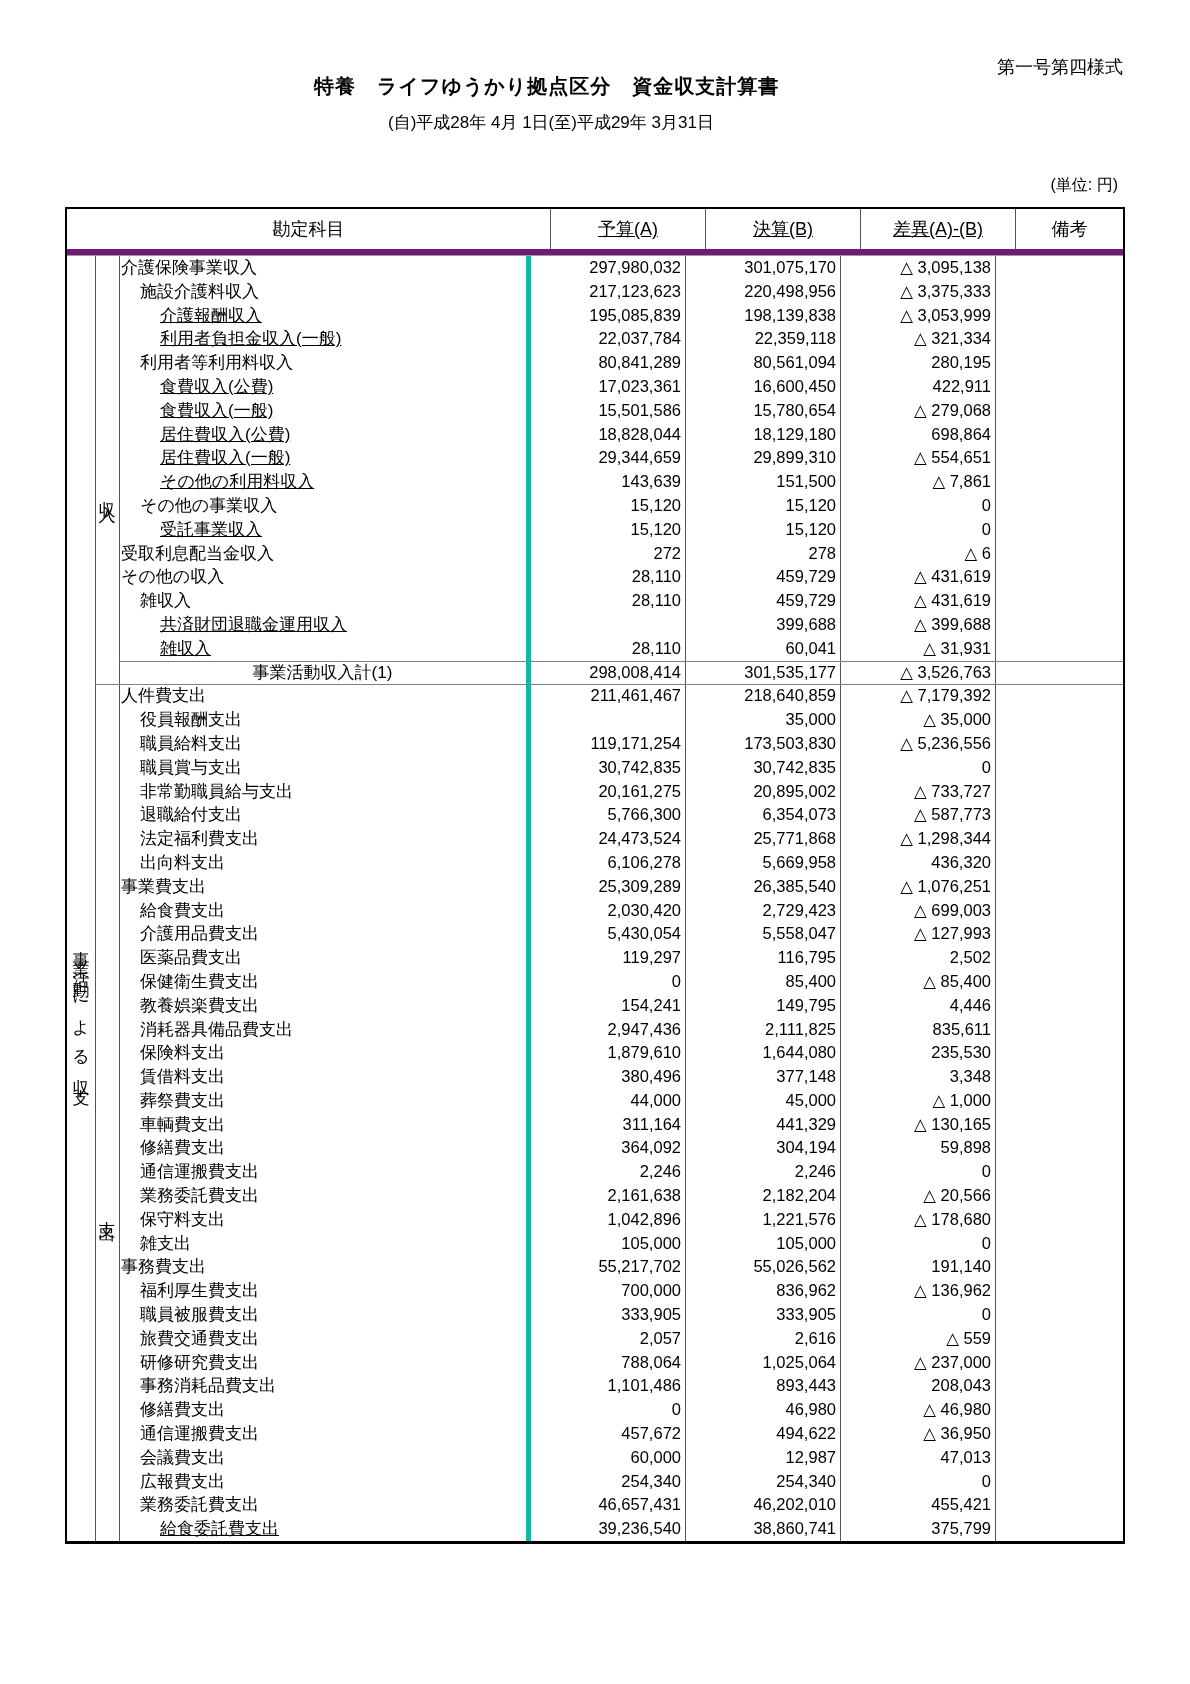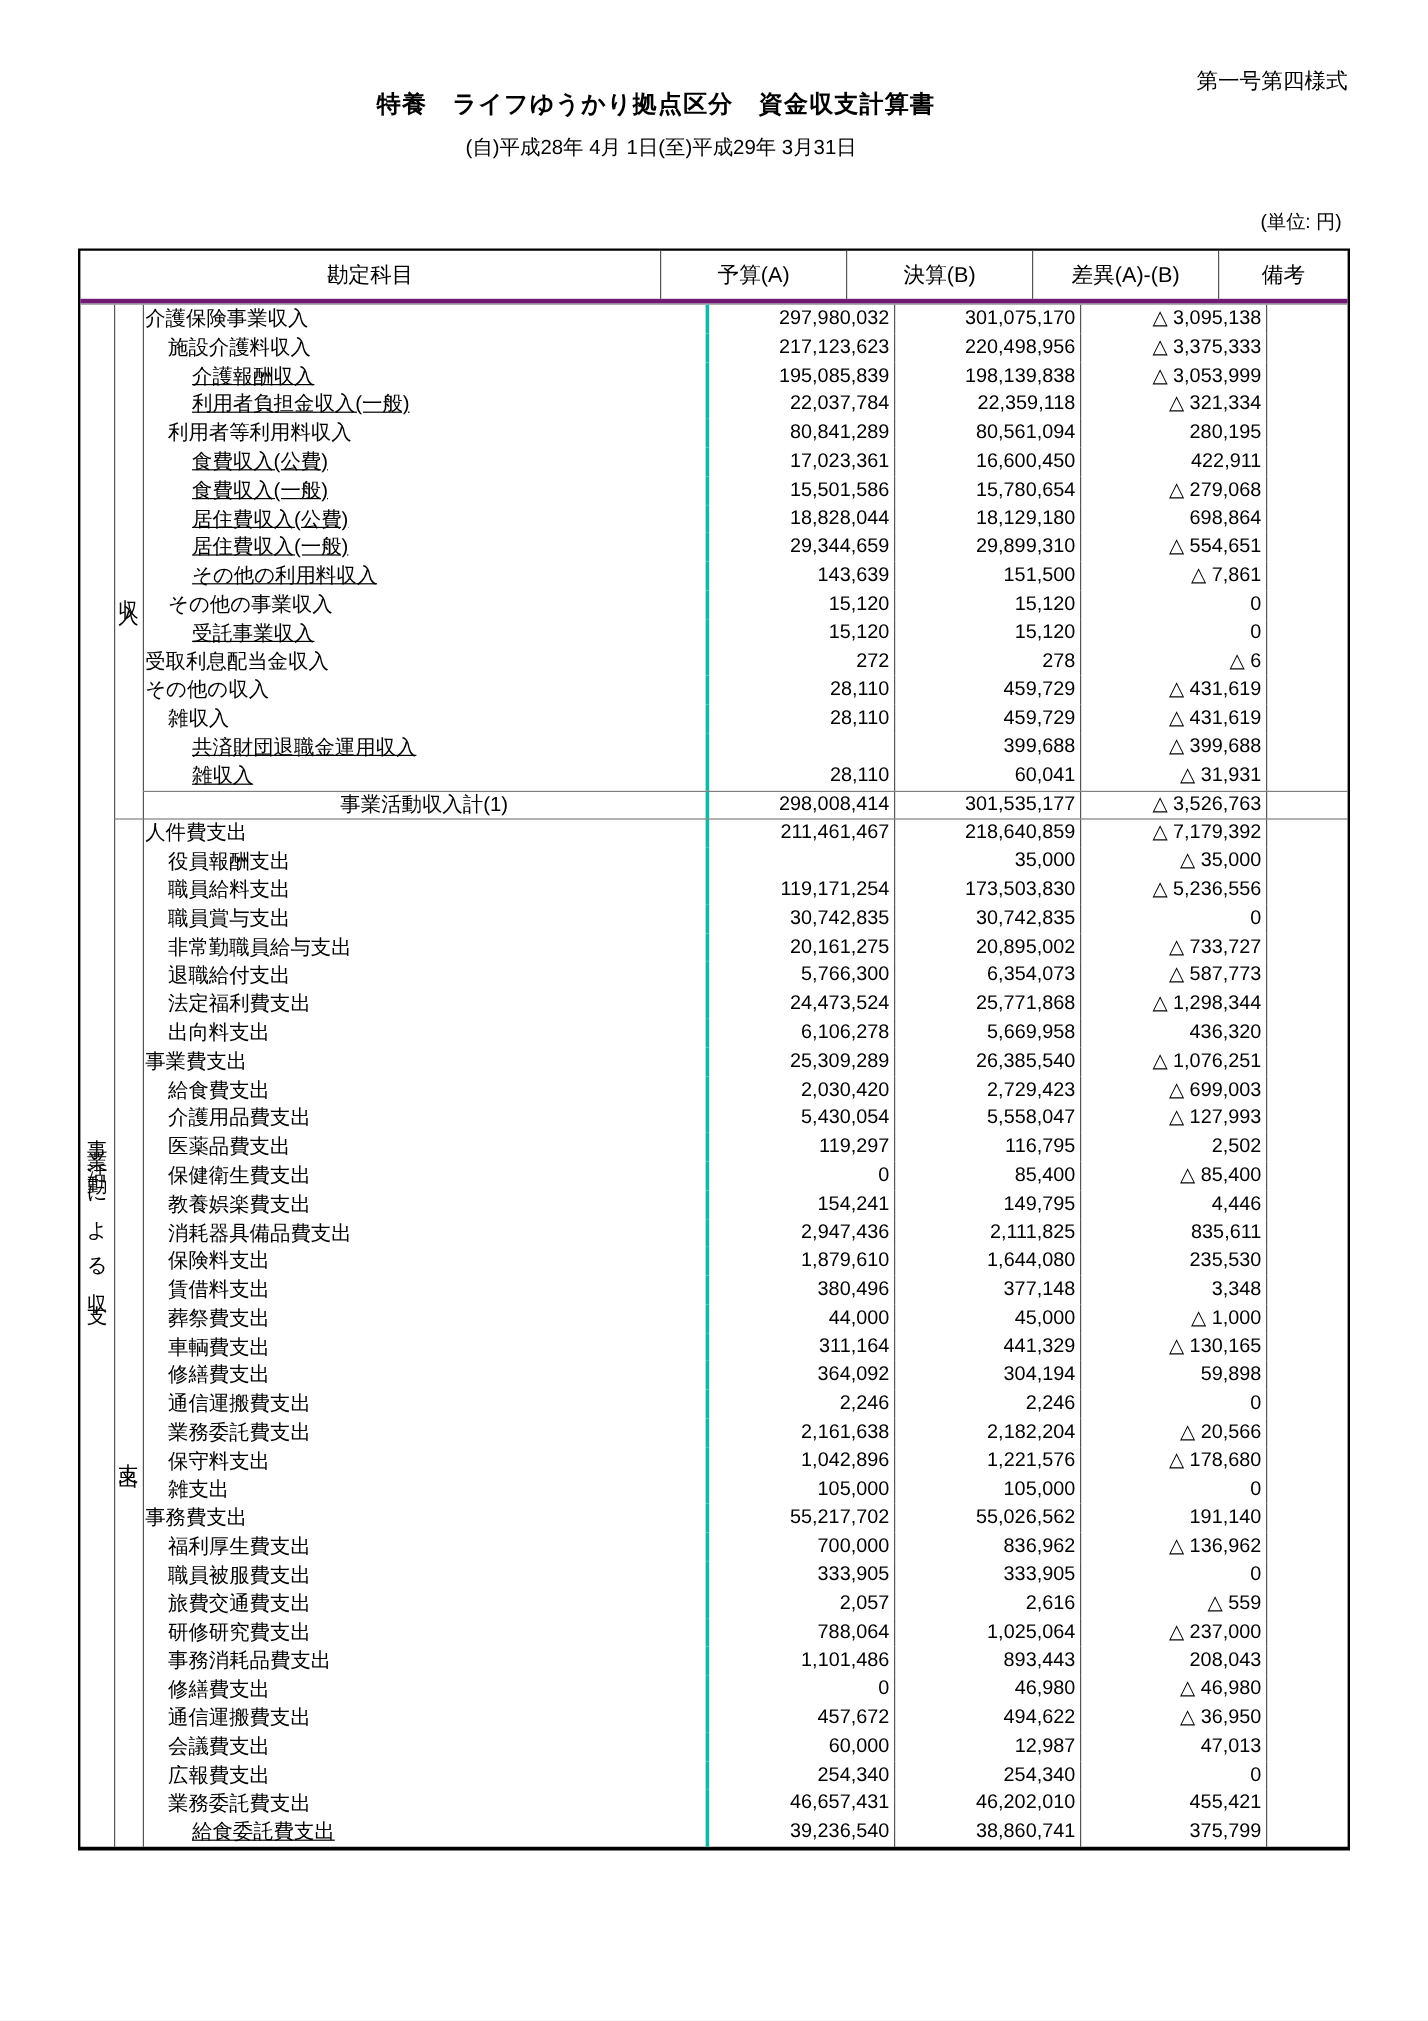--- a/index.html
+++ b/index.html
@@ -12,36 +12,36 @@
   .form-label { position:absolute; top:55px; right:67px; font-size:18px; white-space:nowrap; }
   .doc-title  { position:absolute; top:73px; left:314px; font-size:20px; font-weight:600; white-space:nowrap; letter-spacing:1px; }
   .doc-period { position:absolute; top:111px; left:388px; font-size:17px; white-space:nowrap; }
   .unit-note  { position:absolute; top:175px; right:72px; font-size:16px; white-space:nowrap; }
 
   .table {
     position:absolute; left:65px; top:207px; width:1060px;
     box-sizing:border-box; border:2px solid #000; border-bottom-width:3px;
     background:#fff;
   }
-  .thead { display:flex; height:40px; border-bottom:4px solid #701a75; }
+  .thead { display:flex; height:40px; border-bottom:6px solid #701a75; }
   .th {
     box-sizing:border-box; font-size:18px; display:flex; align-items:center; justify-content:center;
     border-right:1px solid #555; white-space:nowrap;
   }
   .th-account { width:484px; }
-  .th-num { width:155px; }
+  .th-num { width:155px;text-decoration:underline; }
   .th-remarks { flex:1; border-right:none; }
 
   .tbody { position:relative; border-top:1px solid #999; }
   .row { display:flex; height:23.8px; padding-left:52px; box-sizing:border-box; }
   .cell {
     box-sizing:border-box; font-size:17px; line-height:23.8px;
     white-space:nowrap; overflow:hidden;
   }
-  .account { width:472px; border-right:3px solid #14b8a6; }
+  .account { width:412px; border-right:5px solid #14b8a6; }
   .indent-1 { padding-left:2px; }
   .indent-2 { padding-left:21px; }
   .indent-3 { padding-left:41px;text-decoration:underline; }
   .subtotal { text-align:center; padding-left:0; }
   .num { width:155px; text-align:right; padding-right:4px; border-right:1px solid #555; font-size:16.5px; }
   .remarks { flex:1; border-right:none; }
 
   .vline { position:absolute; top:0; bottom:0; width:1px; background:#555; }
   .vline-1 { left:28px; }
   .vline-2 { left:52px; }

